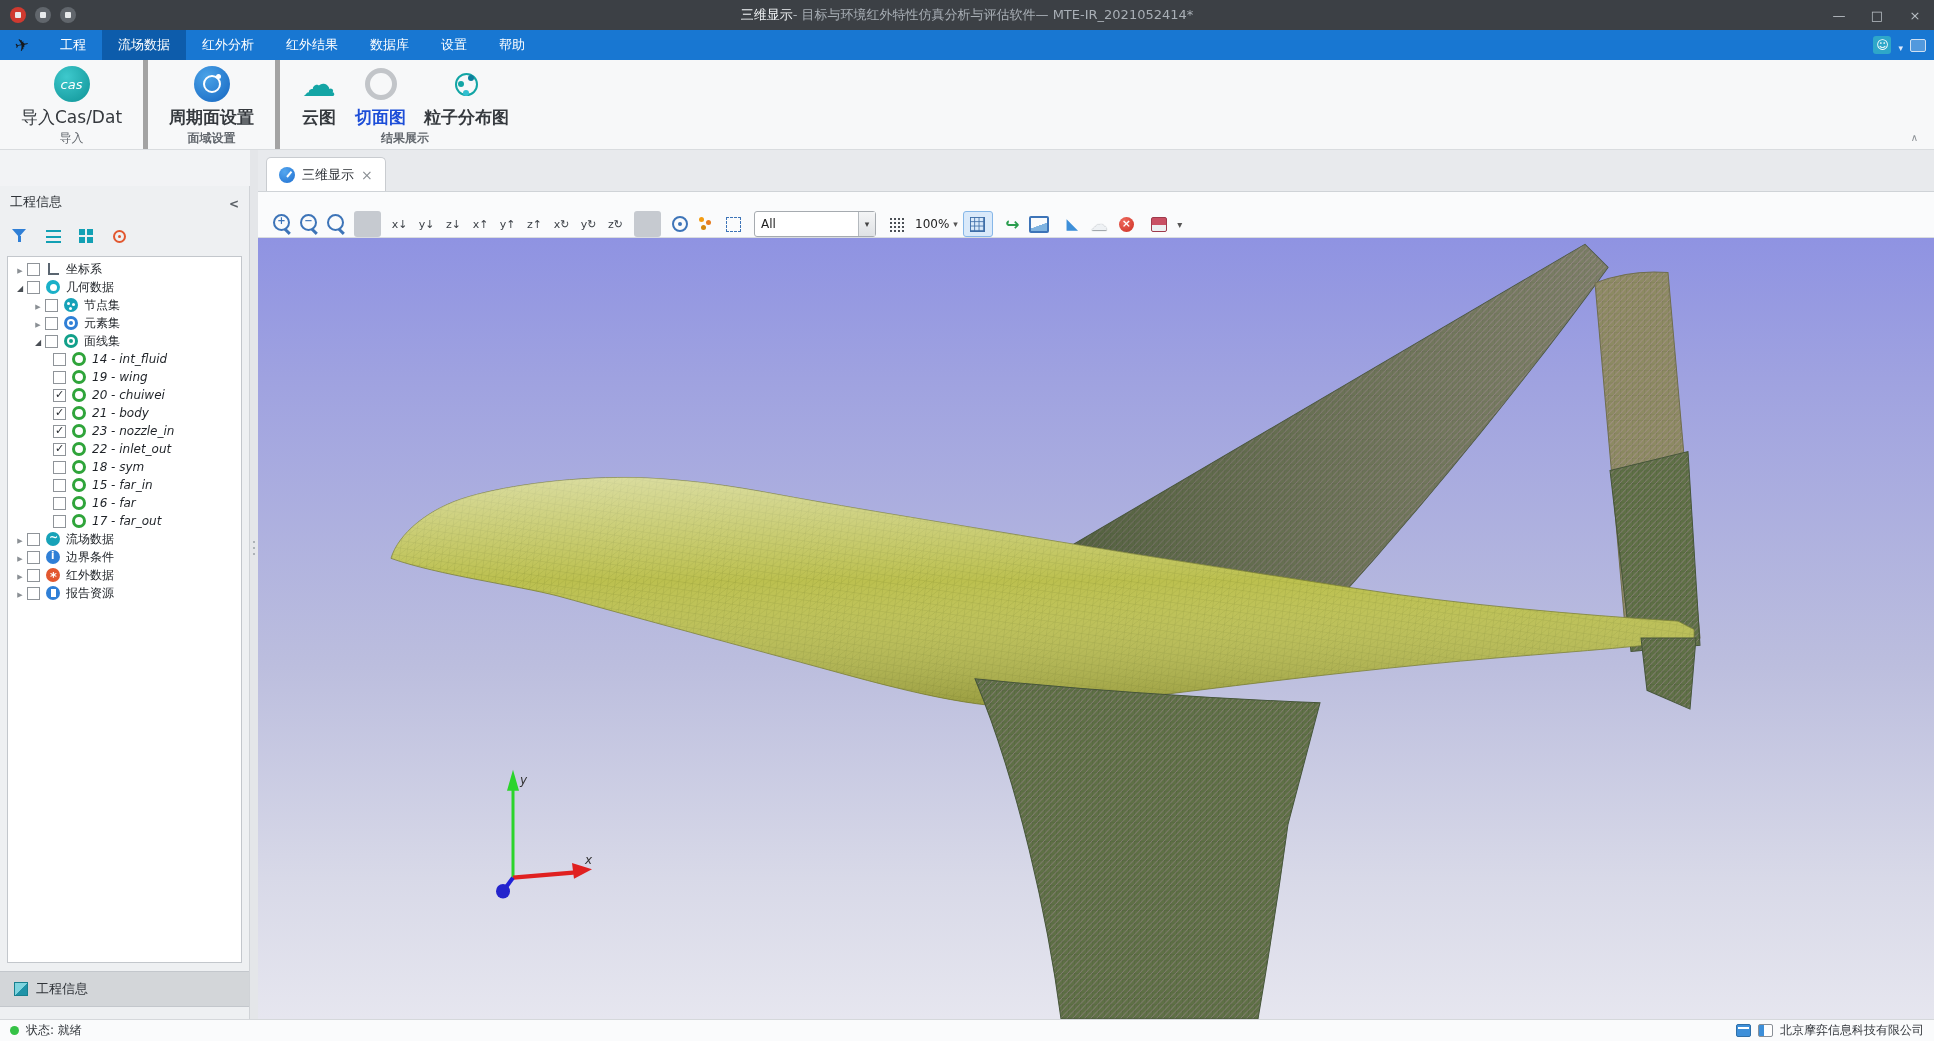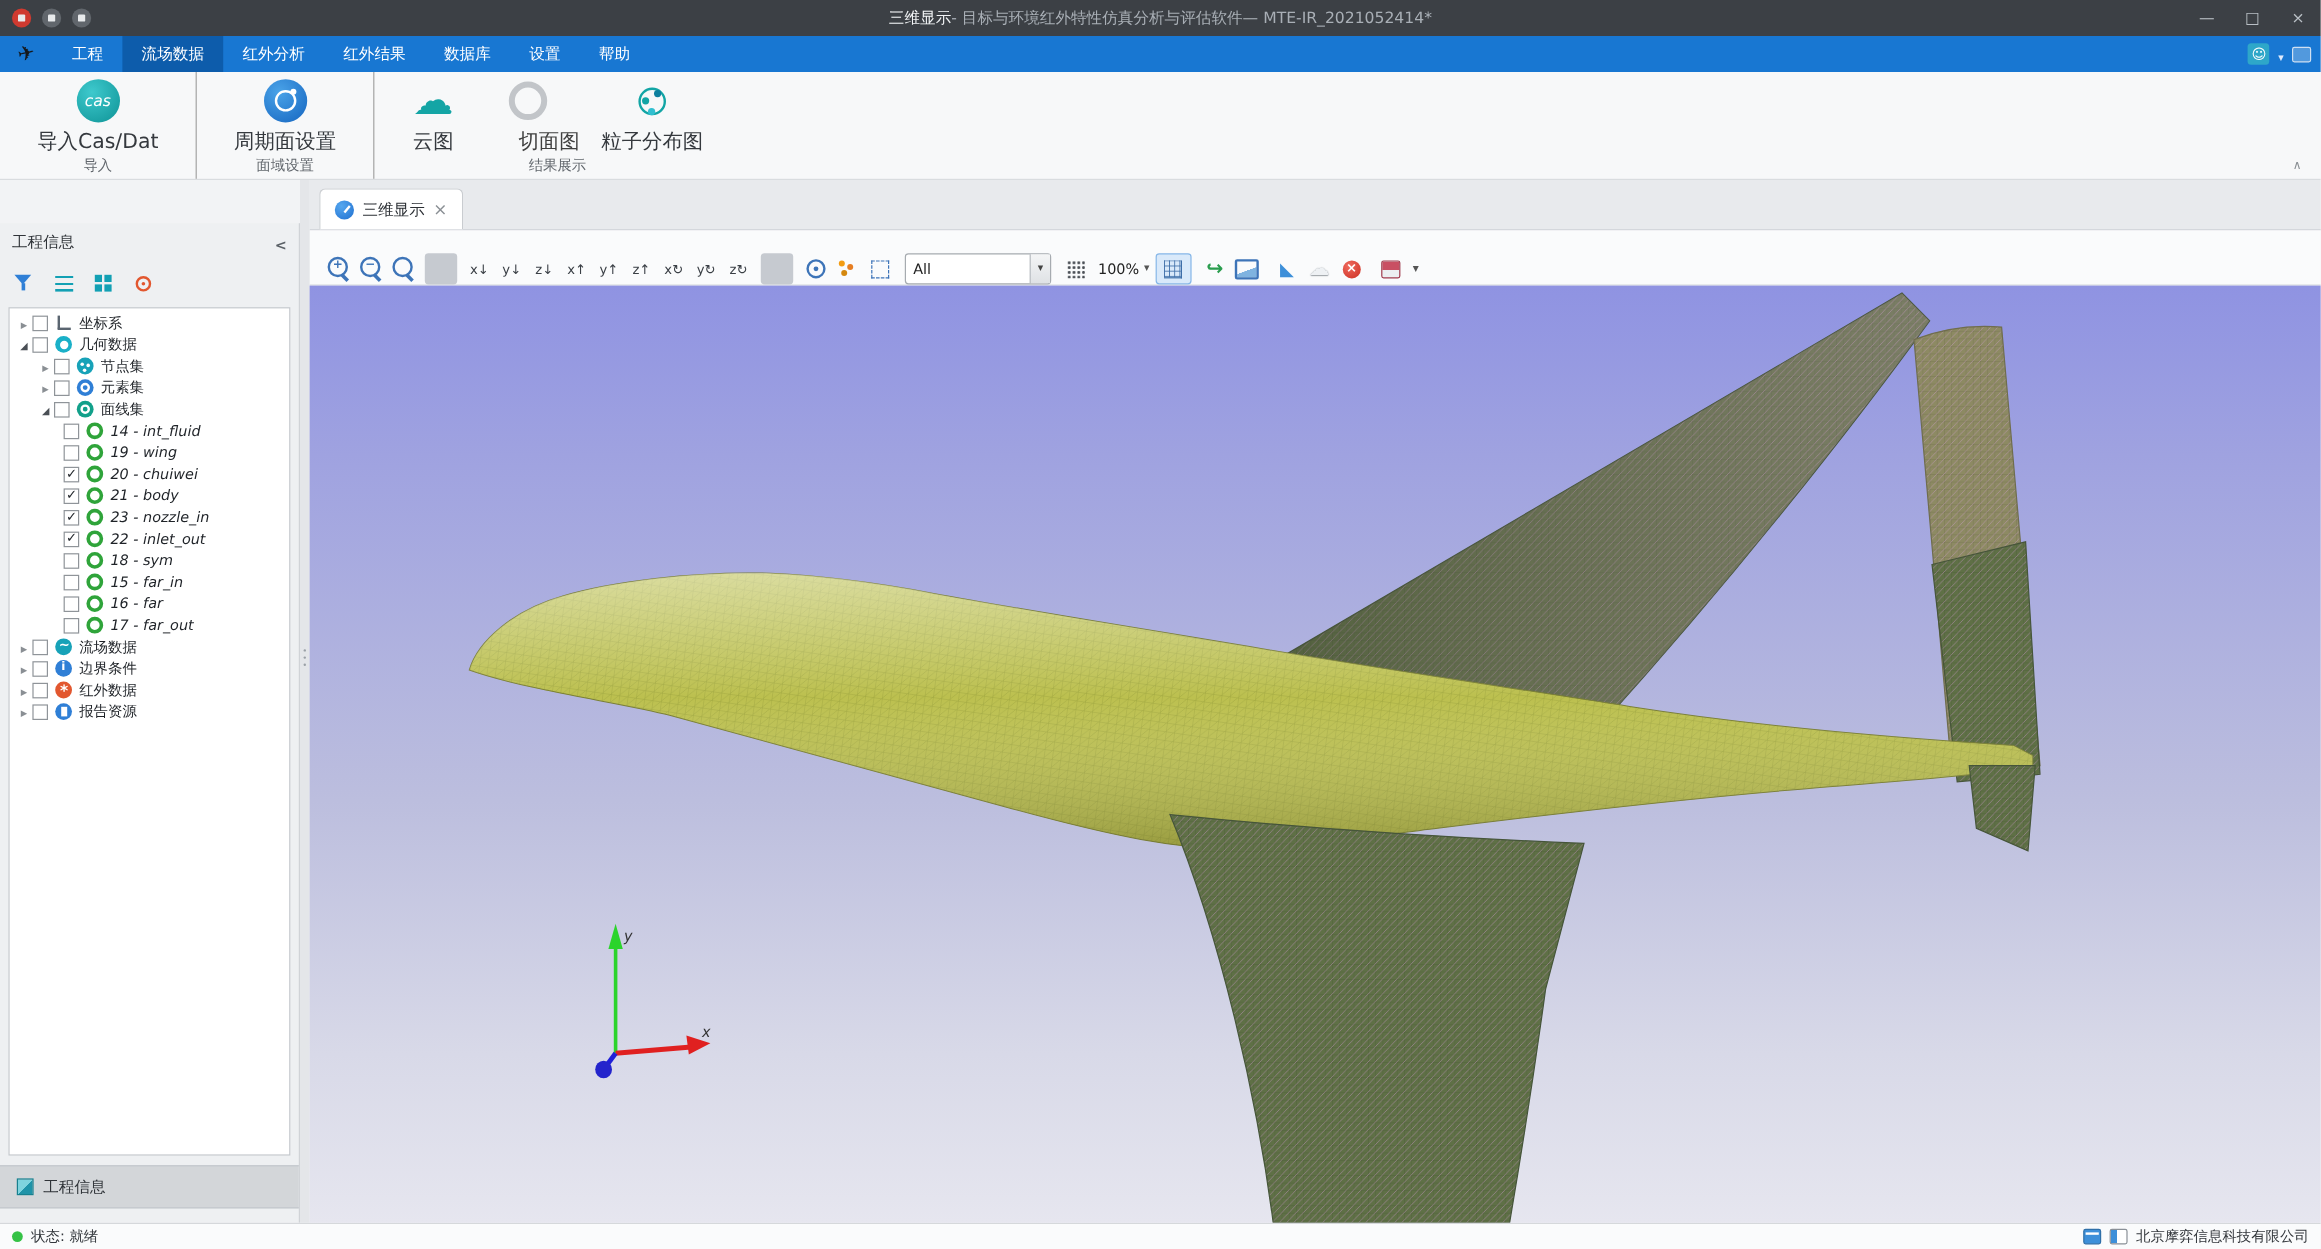--- a/index.html
+++ b/index.html
@@ -26,28 +26,28 @@
   .mitem.active { background:#0d5cab; }
   .menuright { position:absolute; right:8px; top:0; height:30px; display:flex; align-items:center; gap:7px; }
   .muser { width:18px; height:18px; border-radius:3px; background:#2ea7c9; display:flex; align-items:center; justify-content:center; }
   .muser::before { content:"☺"; color:#fff; font-size:12px; }
   .mcaret::before { content:"▾"; color:#dfeafc; font-size:9px; }
   .mwin { width:16px; height:13px; border:1px solid #cfe0f2; background:rgba(255,255,255,.25); border-radius:2px; }
 
   
   .ribbon { height:90px; background:#f7f8f9; border-bottom:1px solid #d9dcdf; position:relative; flex:none; }
   .rgroups { display:flex; height:100%; }
-  .rgroup { display:flex; flex-direction:column; padding:5px 24px 2px; }
-  .rgroup + .rgroup { border-left:1px solid #a3a3a3; }
+  .rgroup { display:flex; flex-direction:column; padding:5px 14px 2px; }
+  .rgroup + .rgroup { border-left:5px solid #a3a3a3;font-weight:bold; }
   .rbtns { display:flex; gap:4px; flex:1; }
   .rbtn { display:flex; flex-direction:column; align-items:center; padding:0 7px; }
   .ricon { width:36px; height:36px; border-radius:50%; margin:1px 0 4px; display:flex; align-items:center; justify-content:center; position:relative; }
   .ricon i { font-style:italic; color:#fff; font-size:13px; }
   .rlabel { font-size:17px; color:#35393e; white-space:nowrap; }
-  .rbtn.disabled .rlabel { color:#404040;margin-left:35px; }
+  .rbtn.disabled .rlabel { color:#1d4ed8; }
   .rgl { text-align:center; font-size:12px; color:#62676d; height:17px; }
   .rcollapse { position:absolute; right:16px; bottom:4px; }
   .rcollapse::before { content:"∧"; color:#8a8f94; font-size:10px; }
 
   [data-name="cas-import-icon"] { background:radial-gradient(circle at 35% 30%,#3ec9cd,#0e9396); }
   [data-name="periodic-face-icon"] { background:radial-gradient(circle at 35% 30%,#4aa3e8,#1565c0); }
   [data-name="periodic-face-icon"]::before { content:""; position:absolute; inset:9px; border:2.5px solid #fff; border-radius:50%; }
   [data-name="periodic-face-icon"]::after { content:""; position:absolute; width:5px; height:5px; background:#fff; border-radius:50%; left:22px; top:8px; }
   [data-name="contour-cloud-icon"]::before { content:"☁"; font-size:34px; color:#14a5a5; line-height:36px; }
   [data-name="slice-plot-icon"]::before { content:""; width:22px; height:22px; border:5px solid #c2c5c9; border-radius:50%; }

